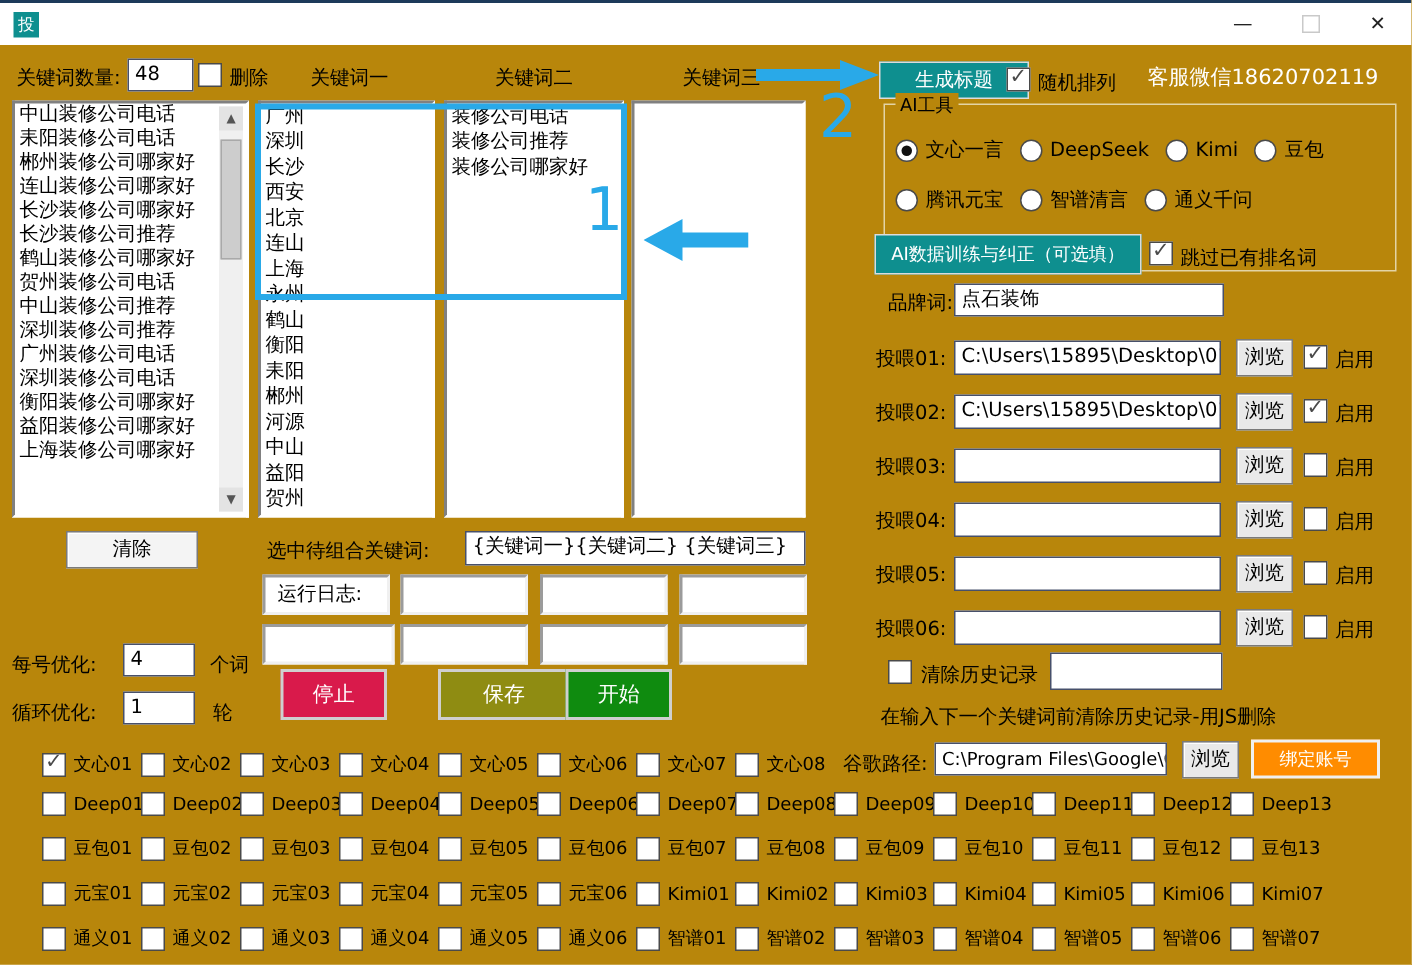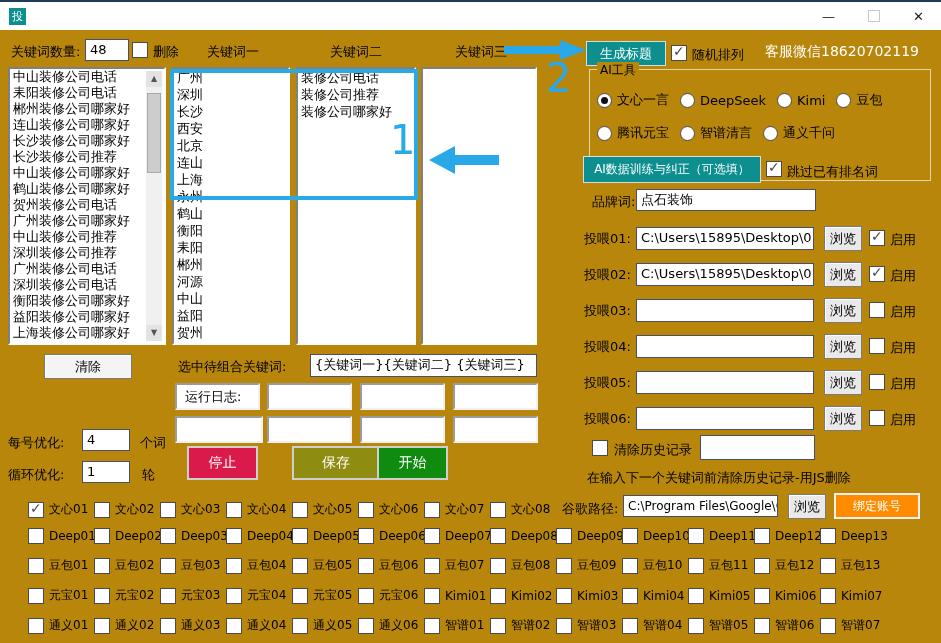--- a/index.html
+++ b/index.html
@@ -76,38 +76,36 @@
   </div>
 
   <div class="lbl" style="left:11px;top:43px;">关键词数量:</div>
   <div class="tinput" style="left:85px;top:39px;width:44px;height:22px;">48</div>
   <div class="cb" style="left:132px;top:42px;"></div>
   <div class="lbl" style="left:153px;top:43px;">删除</div>
   <div class="lbl" style="left:207px;top:43px;">关键词一</div>
   <div class="lbl" style="left:330px;top:43px;text-align:right;">关键词二</div>
   <div class="lbl" style="left:455px;top:43px;">关键词三</div>
 
-  <div class="teal-btn" style="left:586px;top:41px;width:80px;height:25px;line-height:23px;">生成标题</div>
+  <div class="teal-btn" style="left:586px;top:41px;width:100px;height:25px;line-height:23px;">生成标题</div>
   <div class="cb checked" style="left:671px;top:45px;"></div>
   <div class="lbl" style="left:692px;top:46px;">随机排列</div>
   <div class="lbl white" style="left:765px;top:43px;font-size:14px;">客服微信18620702119</div>
 
   <div class="listbox" style="left:8px;top:67px;width:158px;height:278px;">
     <div style="line-height:16px;font-size:13px;">
 
     <div class="li">中山装修公司电话</div>
         <div class="li">耒阳装修公司电话</div>
         <div class="li">郴州装修公司哪家好</div>
         <div class="li">连山装修公司哪家好</div>
         <div class="li">长沙装修公司哪家好</div>
         <div class="li">长沙装修公司推荐</div>
-        <div class="li">中山装修公司哪家好</div>
         <div class="li">鹤山装修公司哪家好</div>
         <div class="li">贺州装修公司电话</div>
-        <div class="li">广州装修公司哪家好</div>
         <div class="li">中山装修公司推荐</div>
         <div class="li">深圳装修公司推荐</div>
         <div class="li">广州装修公司电话</div>
         <div class="li">深圳装修公司电话</div>
         <div class="li">衡阳装修公司哪家好</div>
         <div class="li">益阳装修公司哪家好</div>
         <div class="li">上海装修公司哪家好</div>
       </div>
     <div class="vscroll">
       <div class="scroll-btn" style="top:0;">▲</div>

